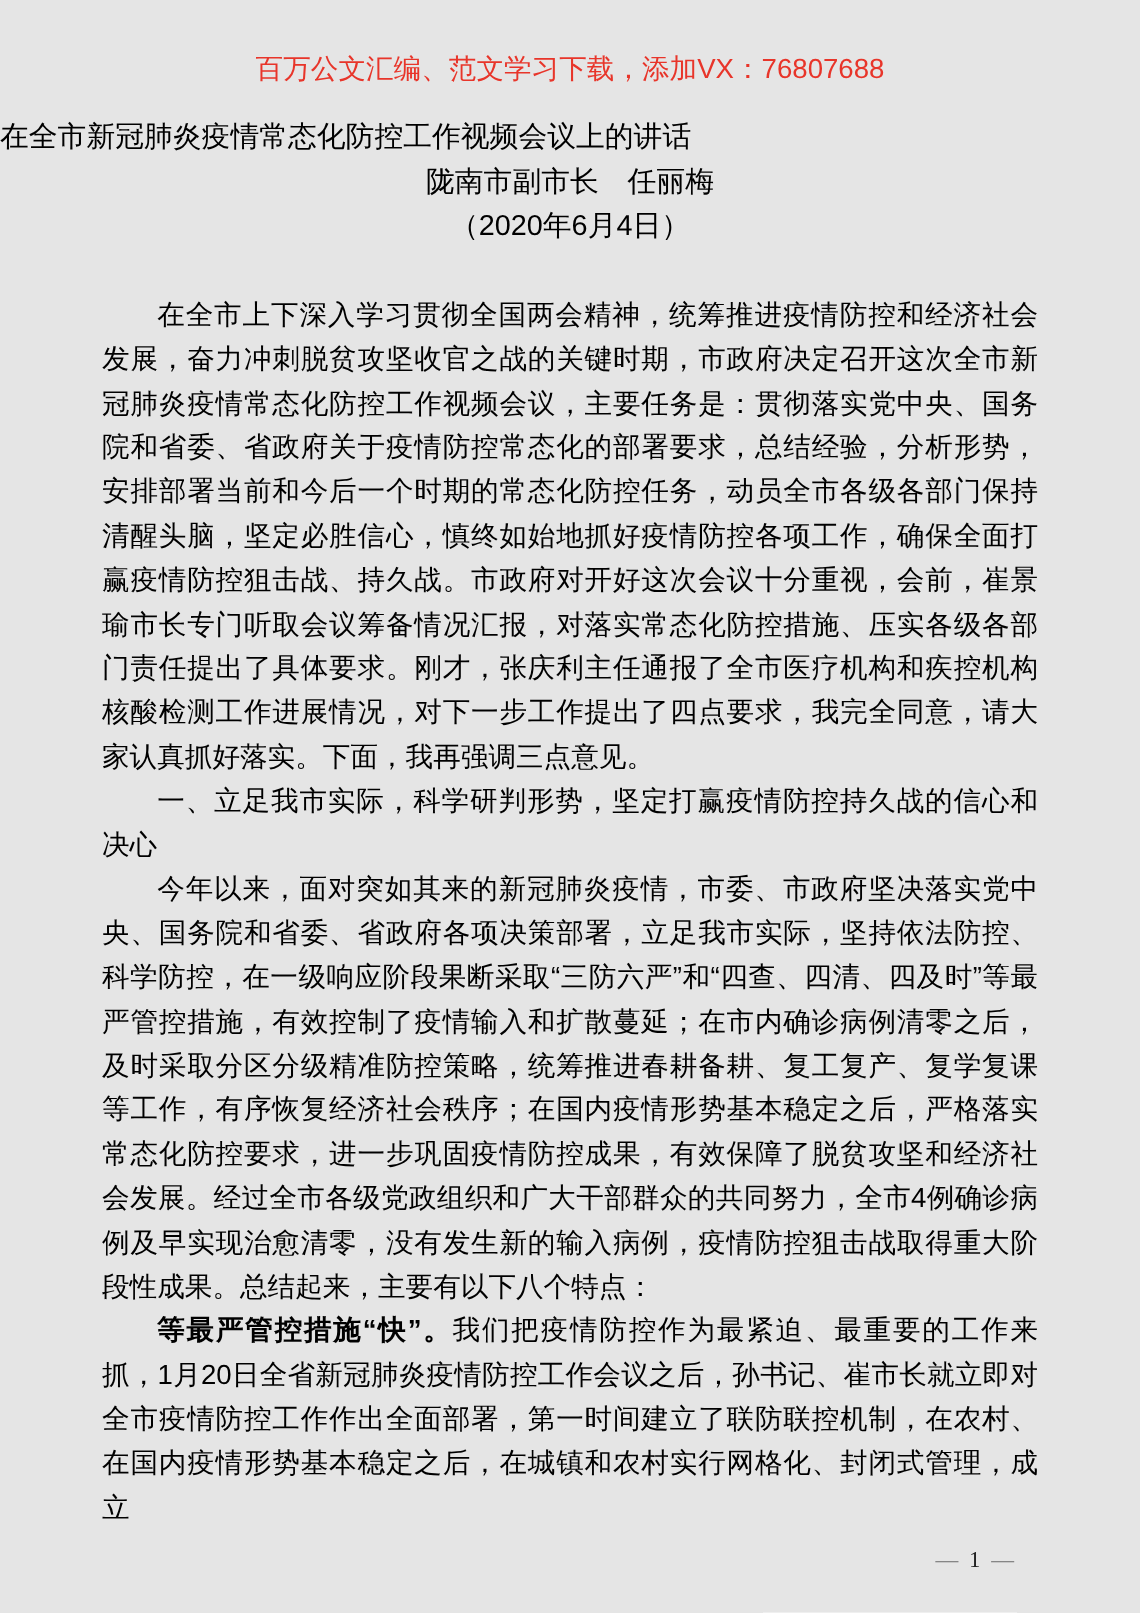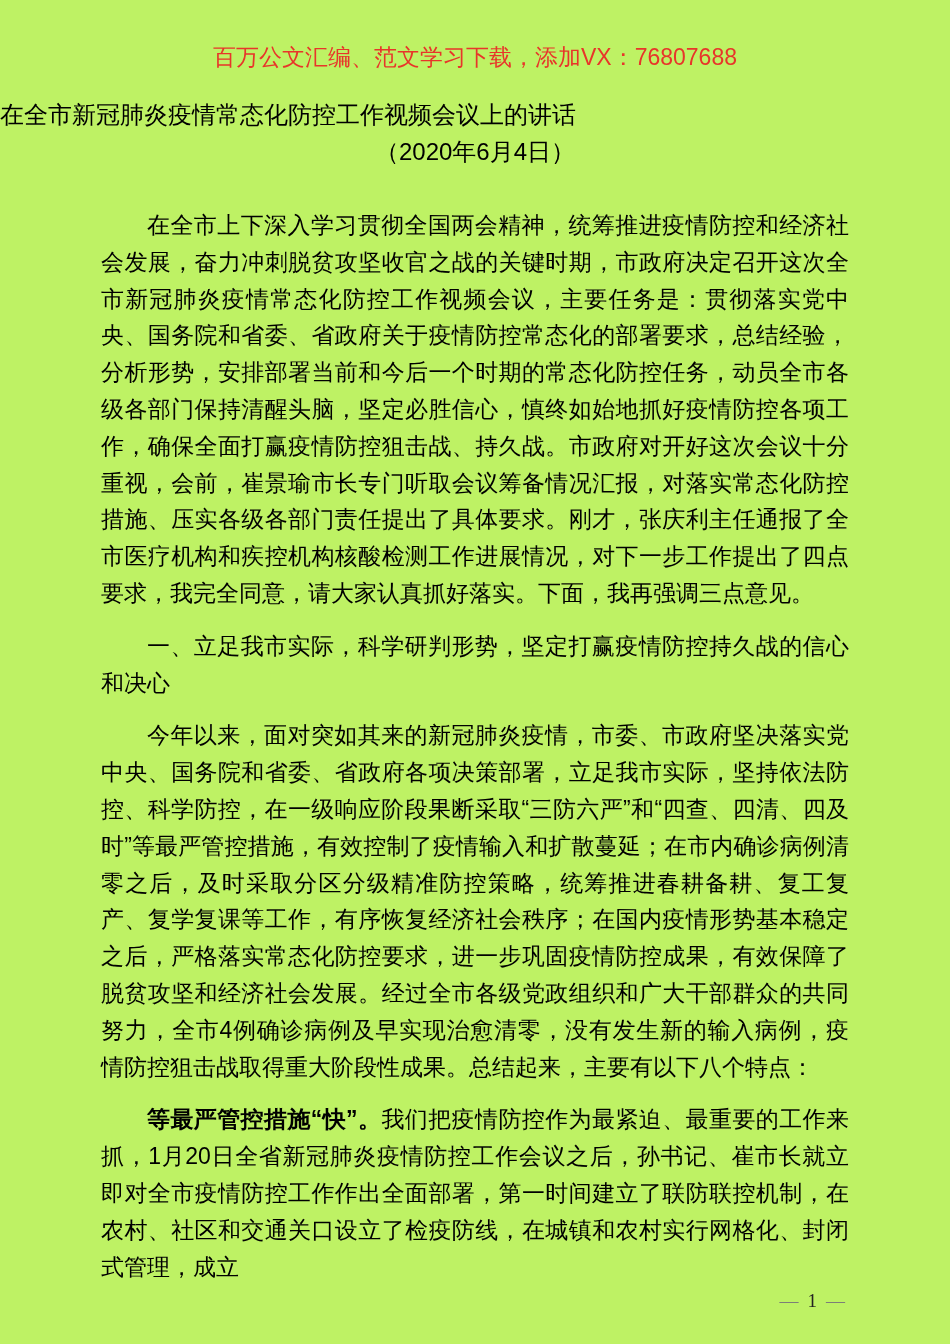--- a/index.html
+++ b/index.html
@@ -1,20 +1,20 @@
 <!DOCTYPE html>
 <html lang="zh"><head>
 <meta charset="utf-8">
 <style>
   html, body { margin: 0; padding: 0; background: #ffffff; }
   .page {
     position: relative;
     width: 950px;
     height: 1344px;
-    background: #bef264;
+    background: #e5e5e5;
     color: #000000;
     font-family: "Liberation Sans", "DejaVu Sans", sans-serif;
     overflow: hidden;
   }
   .promo {
     padding-top: 42px;
     text-align: center;
     font-size: 23px;
     line-height: 30px;
     font-weight: 400;
@@ -30,21 +30,21 @@
     font-size: 24px;
     line-height: 37px;
   }
   .content {
     margin: 37px 85px 0 85px;
     font-size: 23px;
     line-height: 36.8px;
     text-align: justify;
   }
   .content p {
-    margin: 16px;
+    margin: 0;
     padding: 0;
     text-indent: 2em;
   }
   .content .lead-bold { font-weight: 700; }
   .footer {
     position: absolute;
     top: 1290px;
     right: 105px;
     font-size: 19px;
     font-family: "Liberation Serif", "DejaVu Serif", serif;
@@ -54,25 +54,26 @@
 </style>
 </head>
 <body>
 
 <div class="page">
 
   <div class="promo" style="color: rgb(232, 53, 42);">百万公文汇编、范文学习下载，添加VX：76807688</div>
 
   <h1 class="doc-title">在全市新冠肺炎疫情常态化防控工作视频会议上的讲话</h1>
 
+  <div class="doc-author">陇南市副市长　任丽梅</div>
 
   <div class="doc-date">（2020年6月4日）</div>
 
   <div class="content">
     <p>在全市上下深入学习贯彻全国两会精神，统筹推进疫情防控和经济社会发展，奋力冲刺脱贫攻坚收官之战的关键时期，市政府决定召开这次全市新冠肺炎疫情常态化防控工作视频会议，主要任务是：贯彻落实党中央、国务院和省委、省政府关于疫情防控常态化的部署要求，总结经验，分析形势，安排部署当前和今后一个时期的常态化防控任务，动员全市各级各部门保持清醒头脑，坚定必胜信心，慎终如始地抓好疫情防控各项工作，确保全面打赢疫情防控狙击战、持久战。市政府对开好这次会议十分重视，会前，崔景瑜市长专门听取会议筹备情况汇报，对落实常态化防控措施、压实各级各部门责任提出了具体要求。刚才，张庆利主任通报了全市医疗机构和疾控机构核酸检测工作进展情况，对下一步工作提出了四点要求，我完全同意，请大家认真抓好落实。下面，我再强调三点意见。</p>
     <p>一、立足我市实际，科学研判形势，坚定打赢疫情防控持久战的信心和决心</p>
     <p>今年以来，面对突如其来的新冠肺炎疫情，市委、市政府坚决落实党中央、国务院和省委、省政府各项决策部署，立足我市实际，坚持依法防控、科学防控，在一级响应阶段果断采取“三防六严”和“四查、四清、四及时”等最严管控措施，有效控制了疫情输入和扩散蔓延；在市内确诊病例清零之后，及时采取分区分级精准防控策略，统筹推进春耕备耕、复工复产、复学复课等工作，有序恢复经济社会秩序；在国内疫情形势基本稳定之后，严格落实常态化防控要求，进一步巩固疫情防控成果，有效保障了脱贫攻坚和经济社会发展。经过全市各级党政组织和广大干部群众的共同努力，全市4例确诊病例及早实现治愈清零，没有发生新的输入病例，疫情防控狙击战取得重大阶段性成果。总结起来，主要有以下八个特点：</p>
-    <p><span class="lead-bold">等最严管控措施“快”。</span><span>我们把疫情防控作为最紧迫、最重要的工作来抓，1月20日全省新冠肺炎疫情防控工作会议之后，孙书记、崔市长就立即对全市疫情防控工作作出全面部署，第一时间建立了联防联控机制，在农村、社区和交通关口设立了检疫防线，在城镇和农村实行网格化、封闭式管理，成立</span></p>
+    <p><span class="lead-bold">等最严管控措施“快”。</span><span>我们把疫情防控作为最紧迫、最重要的工作来抓，1月20日全省新冠肺炎疫情防控工作会议之后，孙书记、崔市长就立即对全市疫情防控工作作出全面部署，第一时间建立了联防联控机制，在农村、在国内疫情形势基本稳定之后，在城镇和农村实行网格化、封闭式管理，成立</span></p>
   </div>
 
   <div class="footer"><span class="dash">—</span><span class="num">1</span><span class="dash">—</span></div>
 
 </div>
 
 </body></html>

